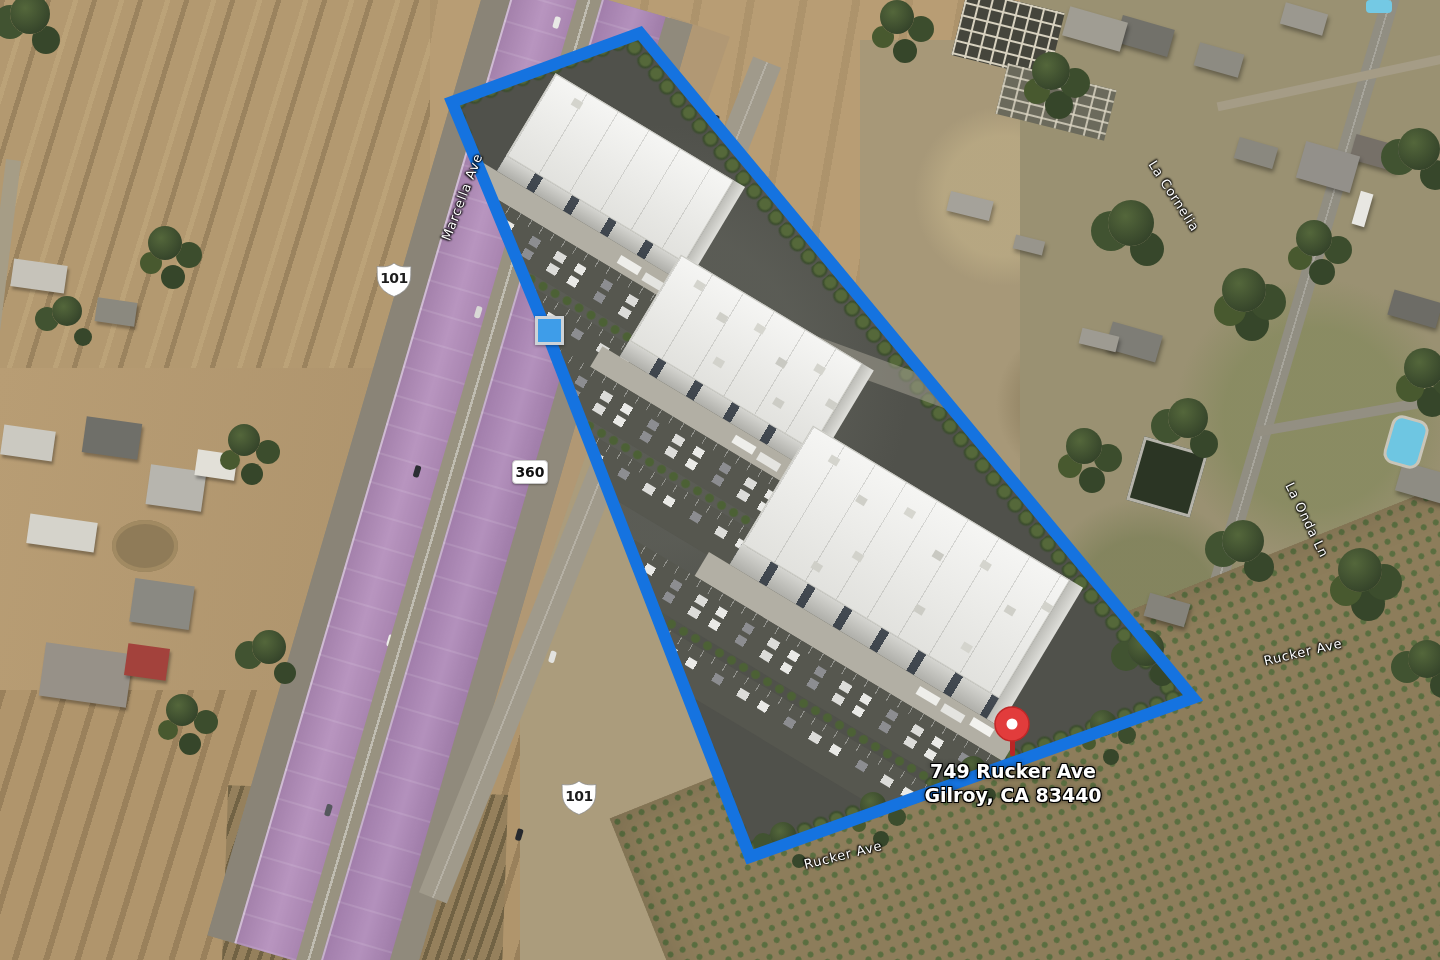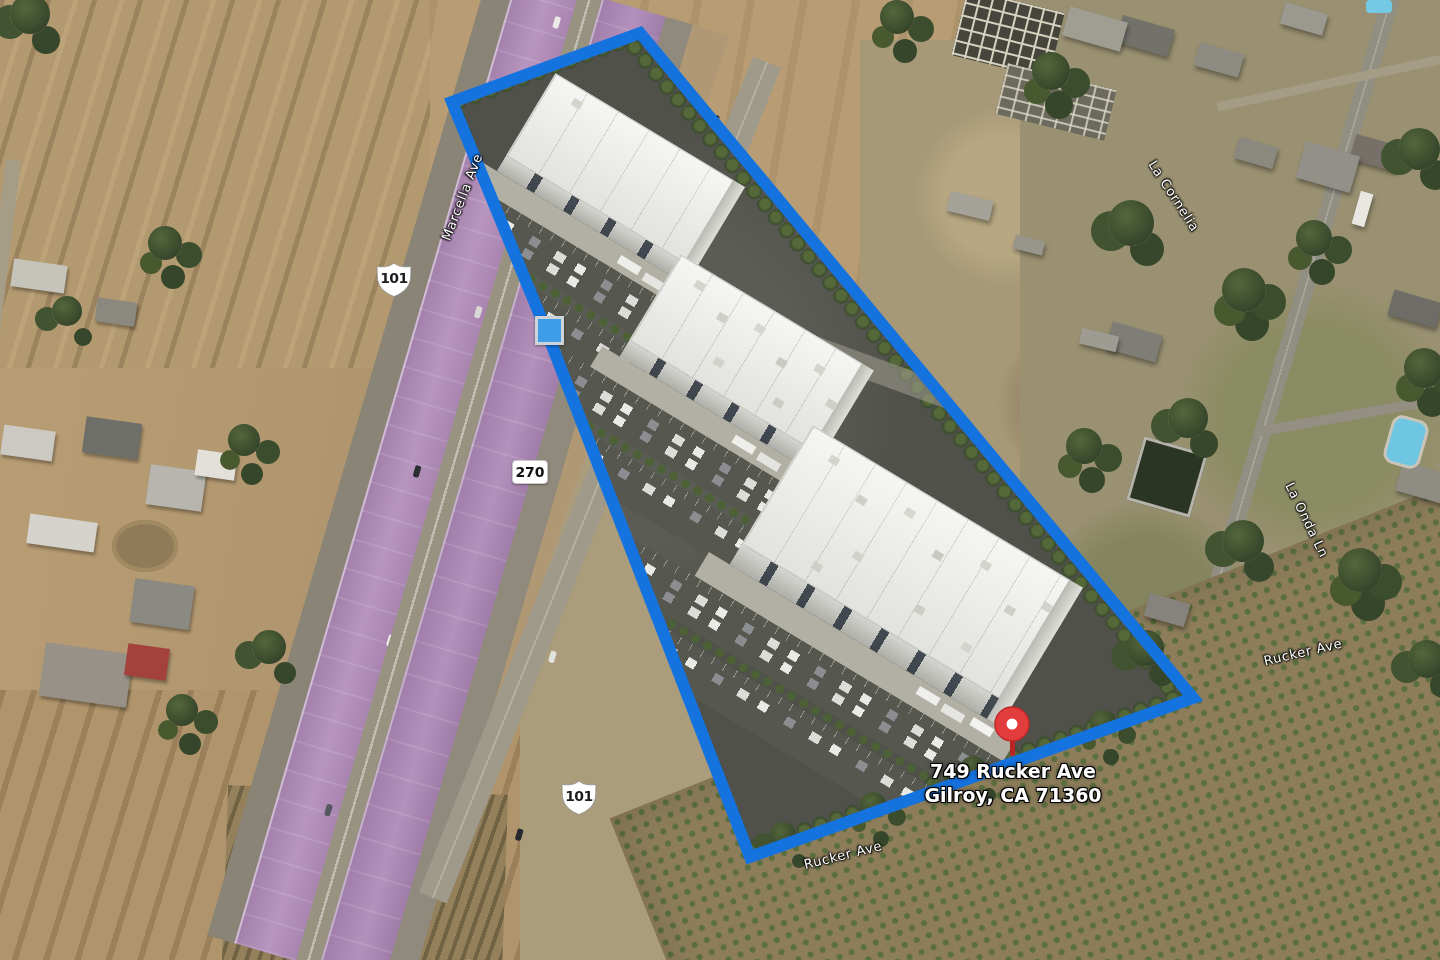--- a/index.html
+++ b/index.html
@@ -278,30 +278,30 @@
   </svg>
   <span>101</span>
 </div>
 <div class="shield" style="left:559px;top:779px;">
   <svg width="40" height="36" viewBox="0 0 40 36">
     <path d="M20 2 C24 5.5 30 6.5 37 5.5 C36.5 11 37.5 17 35.5 22 C33.5 27.5 28 32.5 20 35.5 C12 32.5 6.5 27.5 4.5 22 C2.5 17 3.5 11 3 5.5 C10 6.5 16 5.5 20 2 Z" fill="#ffffff" stroke="#8d8d8d" stroke-width="0.8"></path>
   </svg>
   <span>101</span>
 </div>
 <div class="abs" id="exit-marker">
-  <span>270</span>
+  <span>360</span>
 </div>
 
 <div class="lbl" style="left:462px;top:197px;transform:translate(-50%,-50%) rotate(-69deg);">Marcella Ave</div>
 <div class="lbl" style="left:1174px;top:196px;transform:translate(-50%,-50%) rotate(57deg);">La Cornelia</div>
 <div class="lbl" style="left:1307px;top:520px;transform:translate(-50%,-50%) rotate(64deg);">La Onda Ln</div>
 <div class="lbl" style="left:1303px;top:652px;transform:translate(-50%,-50%) rotate(-13deg);">Rucker Ave</div>
 <div class="lbl" style="left:843px;top:855px;transform:translate(-50%,-50%) rotate(-14deg);">Rucker Ave</div>
 
 <div class="abs" id="pin">
   <svg width="50" height="58" viewBox="0 0 50 58">
     <rect x="23" y="34" width="5" height="20" rx="2" fill="#b92525"></rect>
     <circle cx="25" cy="22" r="17" fill="#e23c3c" stroke="#c02727" stroke-width="1.5"></circle>
     <circle cx="25" cy="22" r="5.5" fill="#ffffff"></circle>
   </svg>
 </div>
 <div class="pin-label" style="left:863px;top:760px;">749 Rucker Ave</div>
-<div class="pin-label" style="left:863px;top:784px;">Gilroy, CA 71360</div>
+<div class="pin-label" style="left:863px;top:784px;">Gilroy, CA 83440</div>
 
 </body></html>

